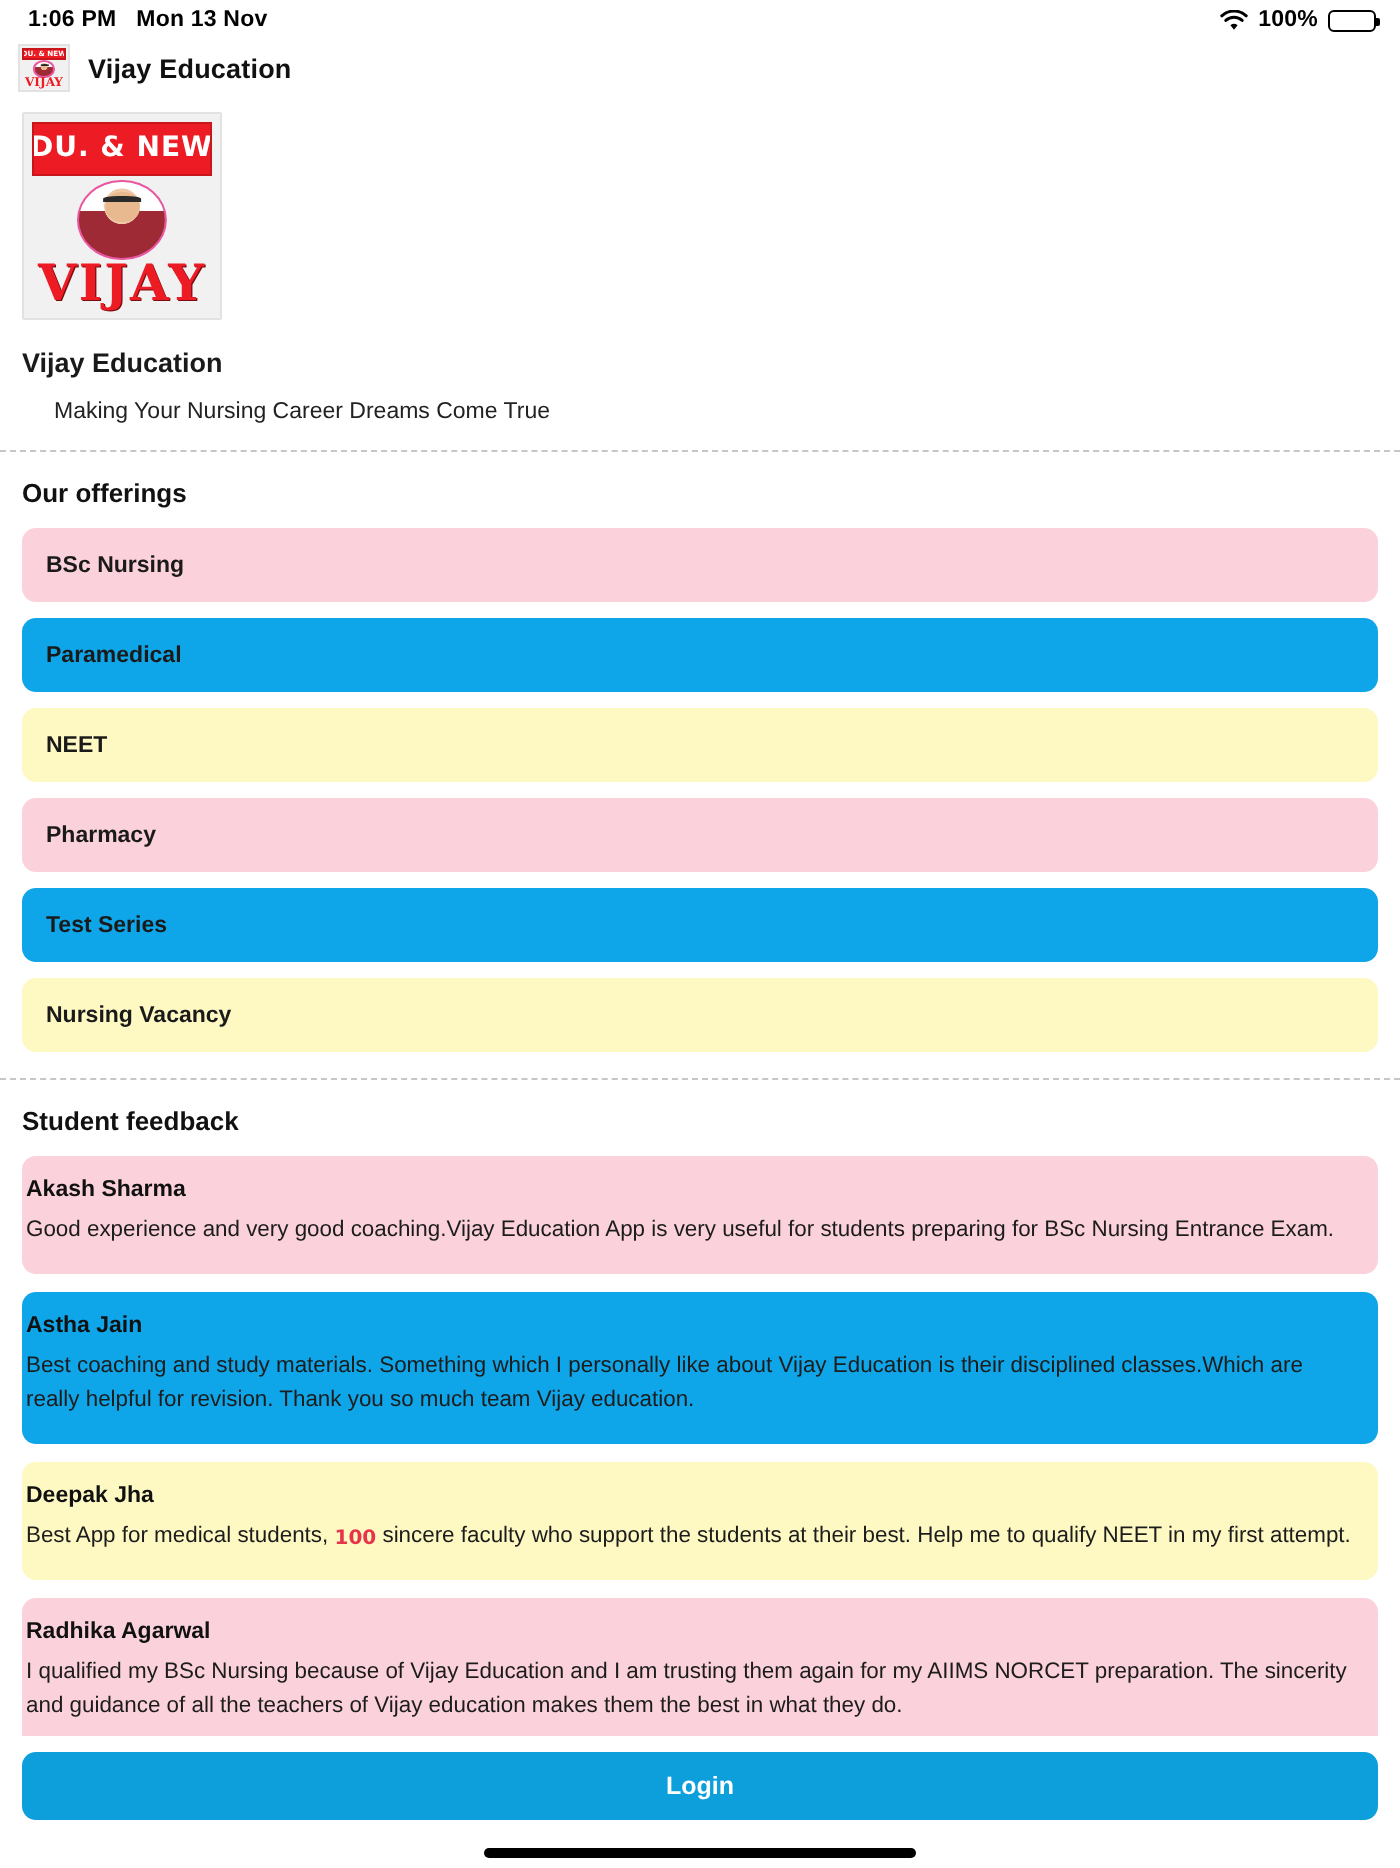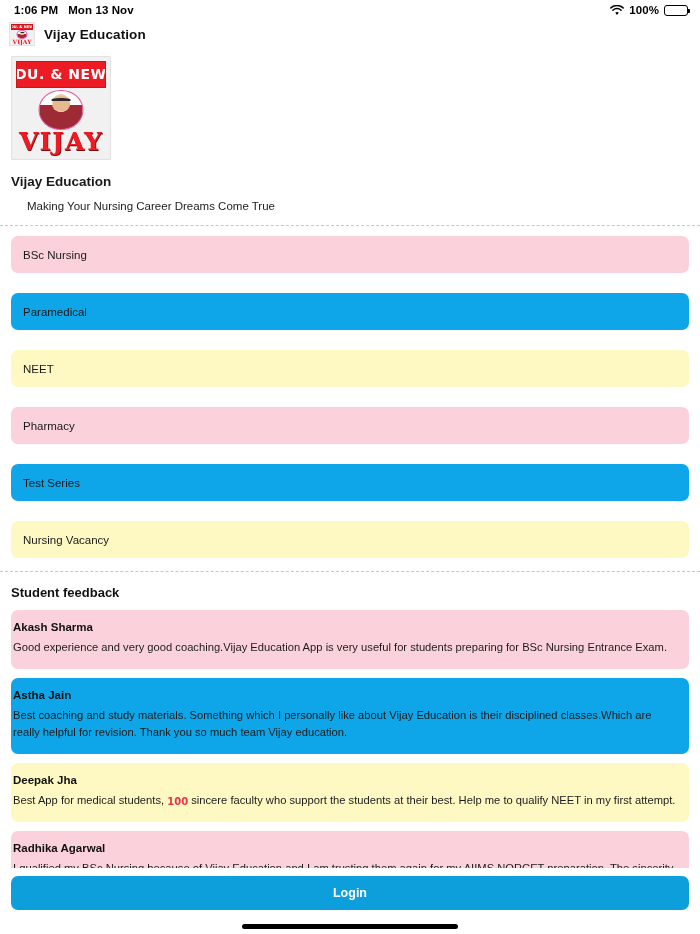--- a/index.html
+++ b/index.html
@@ -174,21 +174,21 @@
 
   .section-title {
     font-size: 13px;
     font-weight: bold;
     color: #111;
     padding: 0 11px;
     margin: 13px 0 0 0;
   }
 
   
-  .offerings { padding: 10px 11px 0 11px; display: flex; flex-direction: column; gap: 20px; }
+  .offerings { padding: 10px 11px 0 11px; display: flex; flex-direction: column; gap: 8px; font-weight: bold; }
   .offer-card {
     height: 37px;
     border-radius: 7px;
     display: flex;
     align-items: center;
     padding: 0 12px;
     font-size: 11.5px;
     color: #1a1a1a;
   }
   .c-pink  { background: #fbd2db; }
@@ -298,20 +298,21 @@
         <div class="logo-photo"></div>
         <div class="logo-word">VIJAY</div>
       </div>
     </div>
 
     <div class="org-name">Vijay Education</div>
     <div class="tagline">Making Your Nursing Career Dreams Come True</div>
 
     <hr class="divider">
 
+    <div class="section-title">Our offerings</div>
 
     <div class="offerings">
       <div class="offer-card c-pink">
           <span>BSc Nursing</span>
         </div>
       <div class="offer-card c-peach">
           <span>Paramedical</span>
         </div>
       <div class="offer-card c-blue">
           <span>NEET</span>

